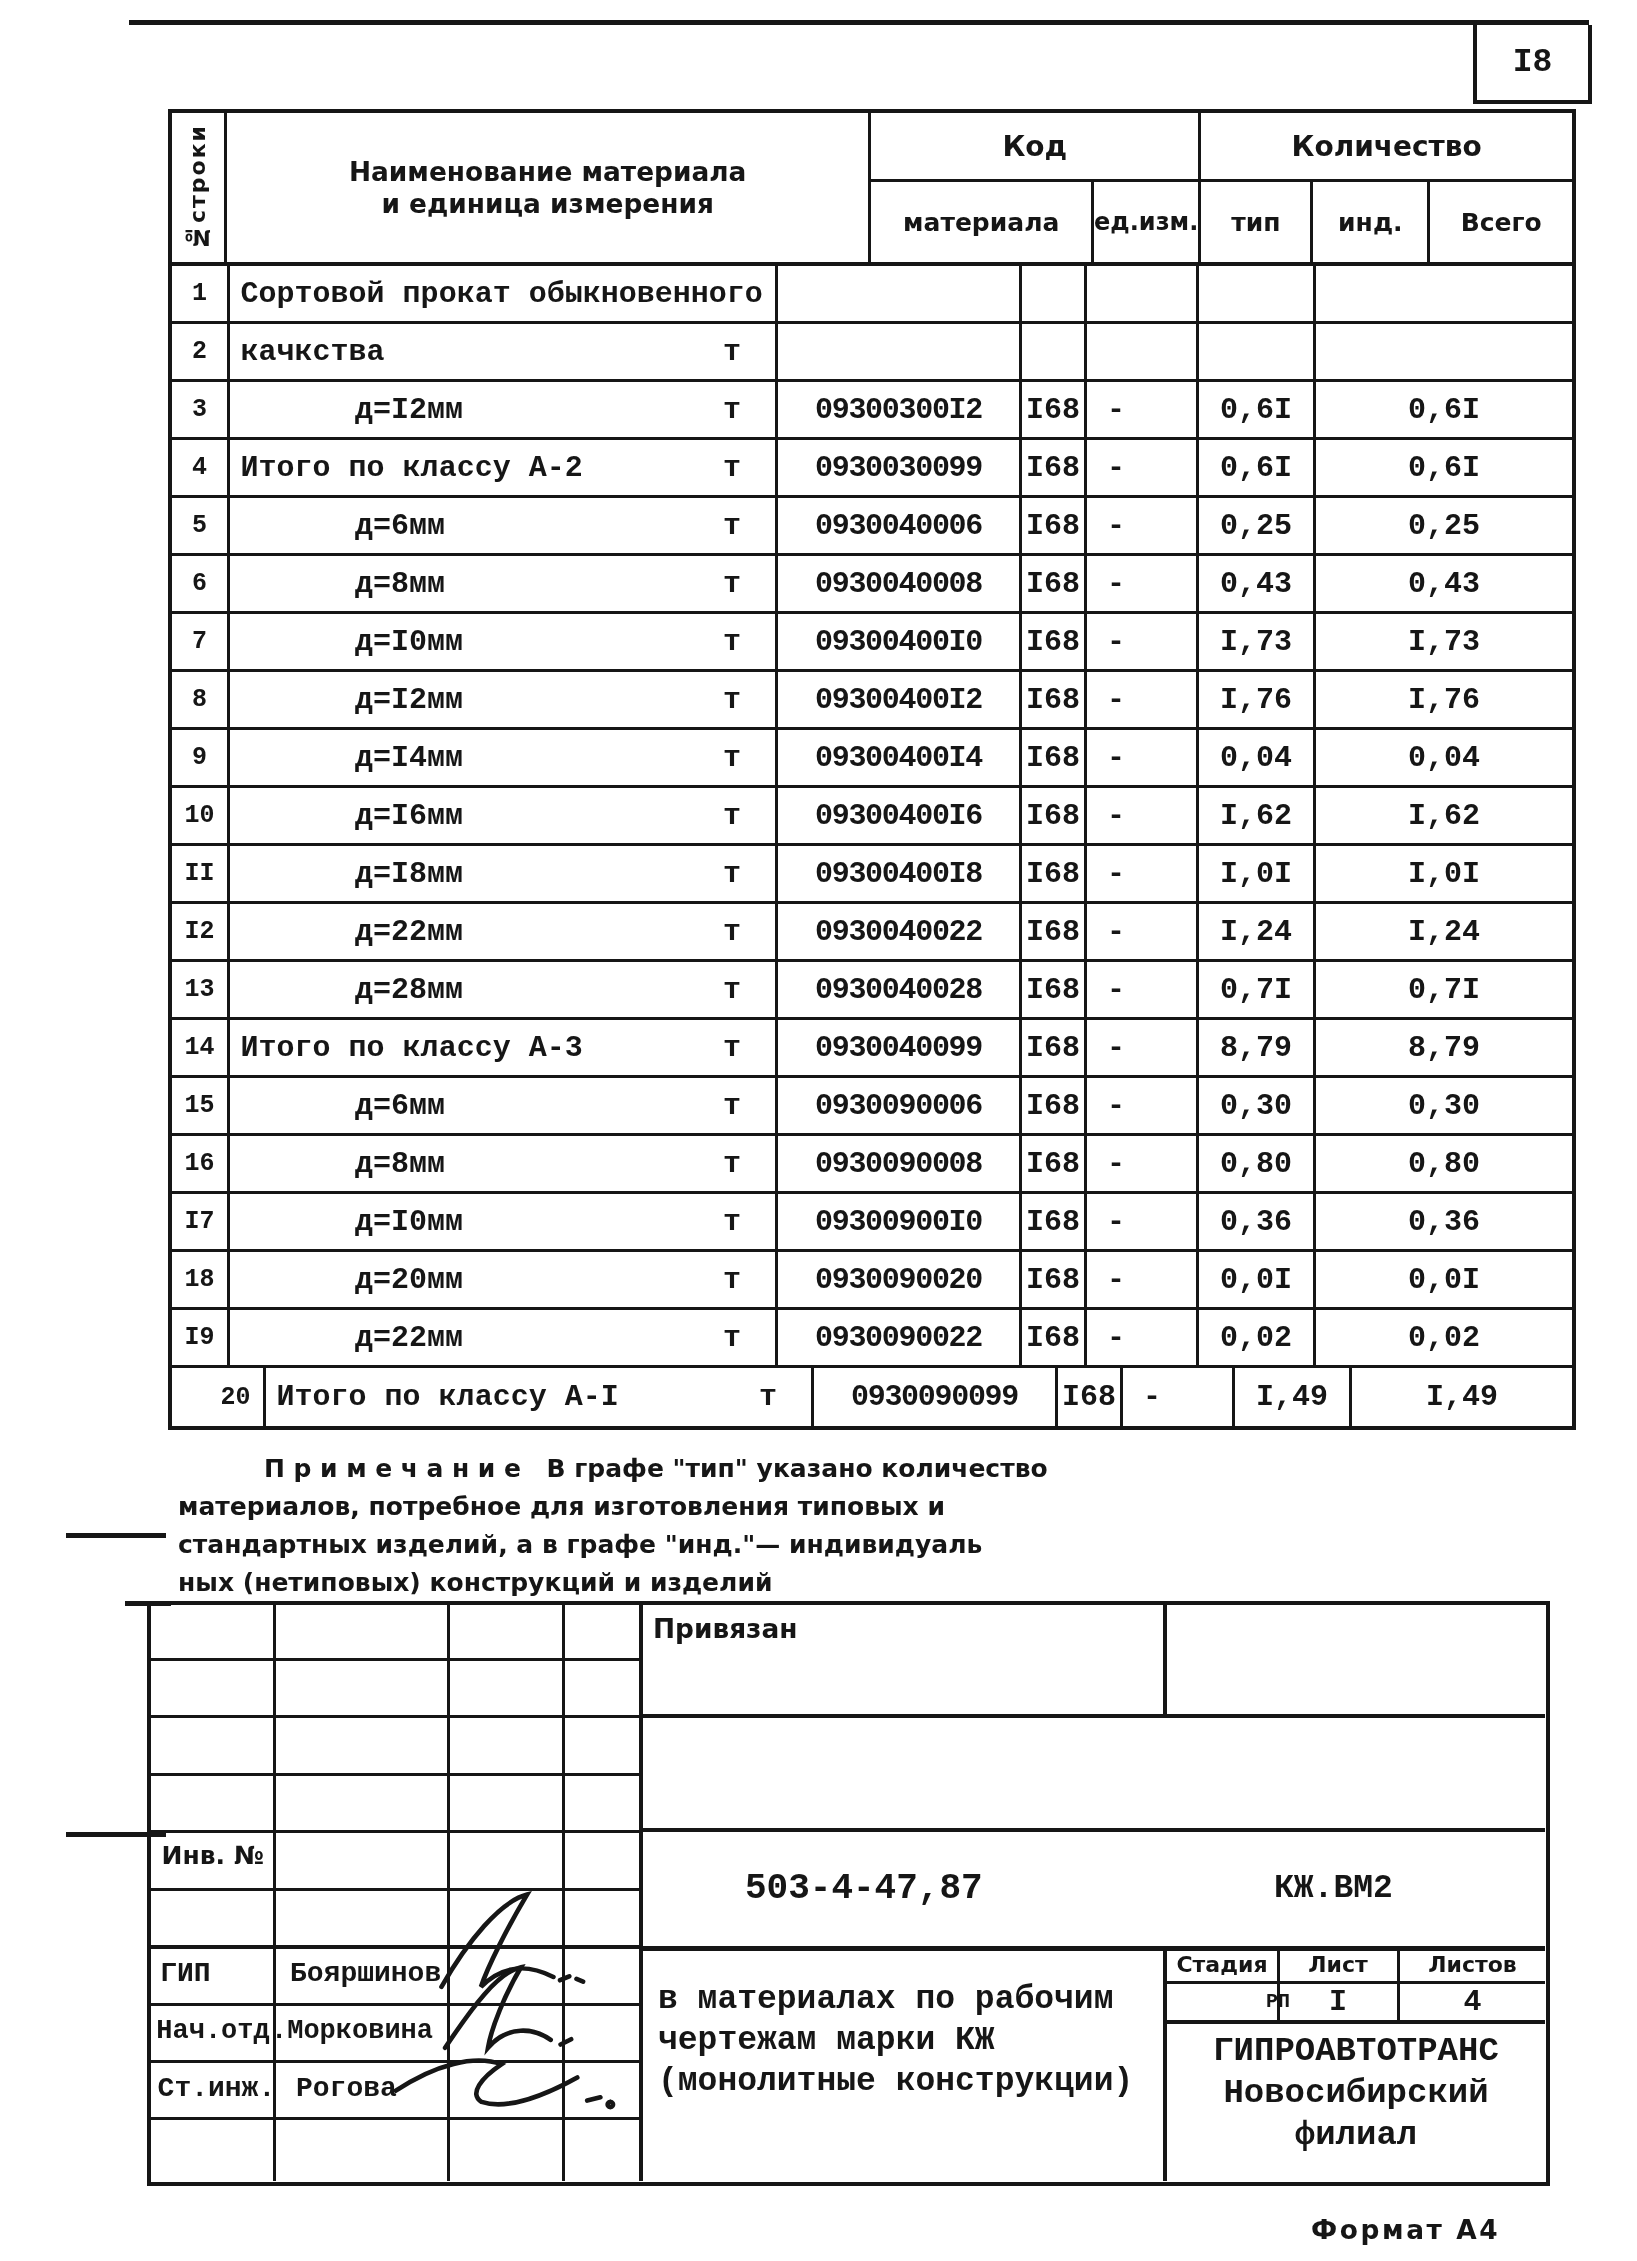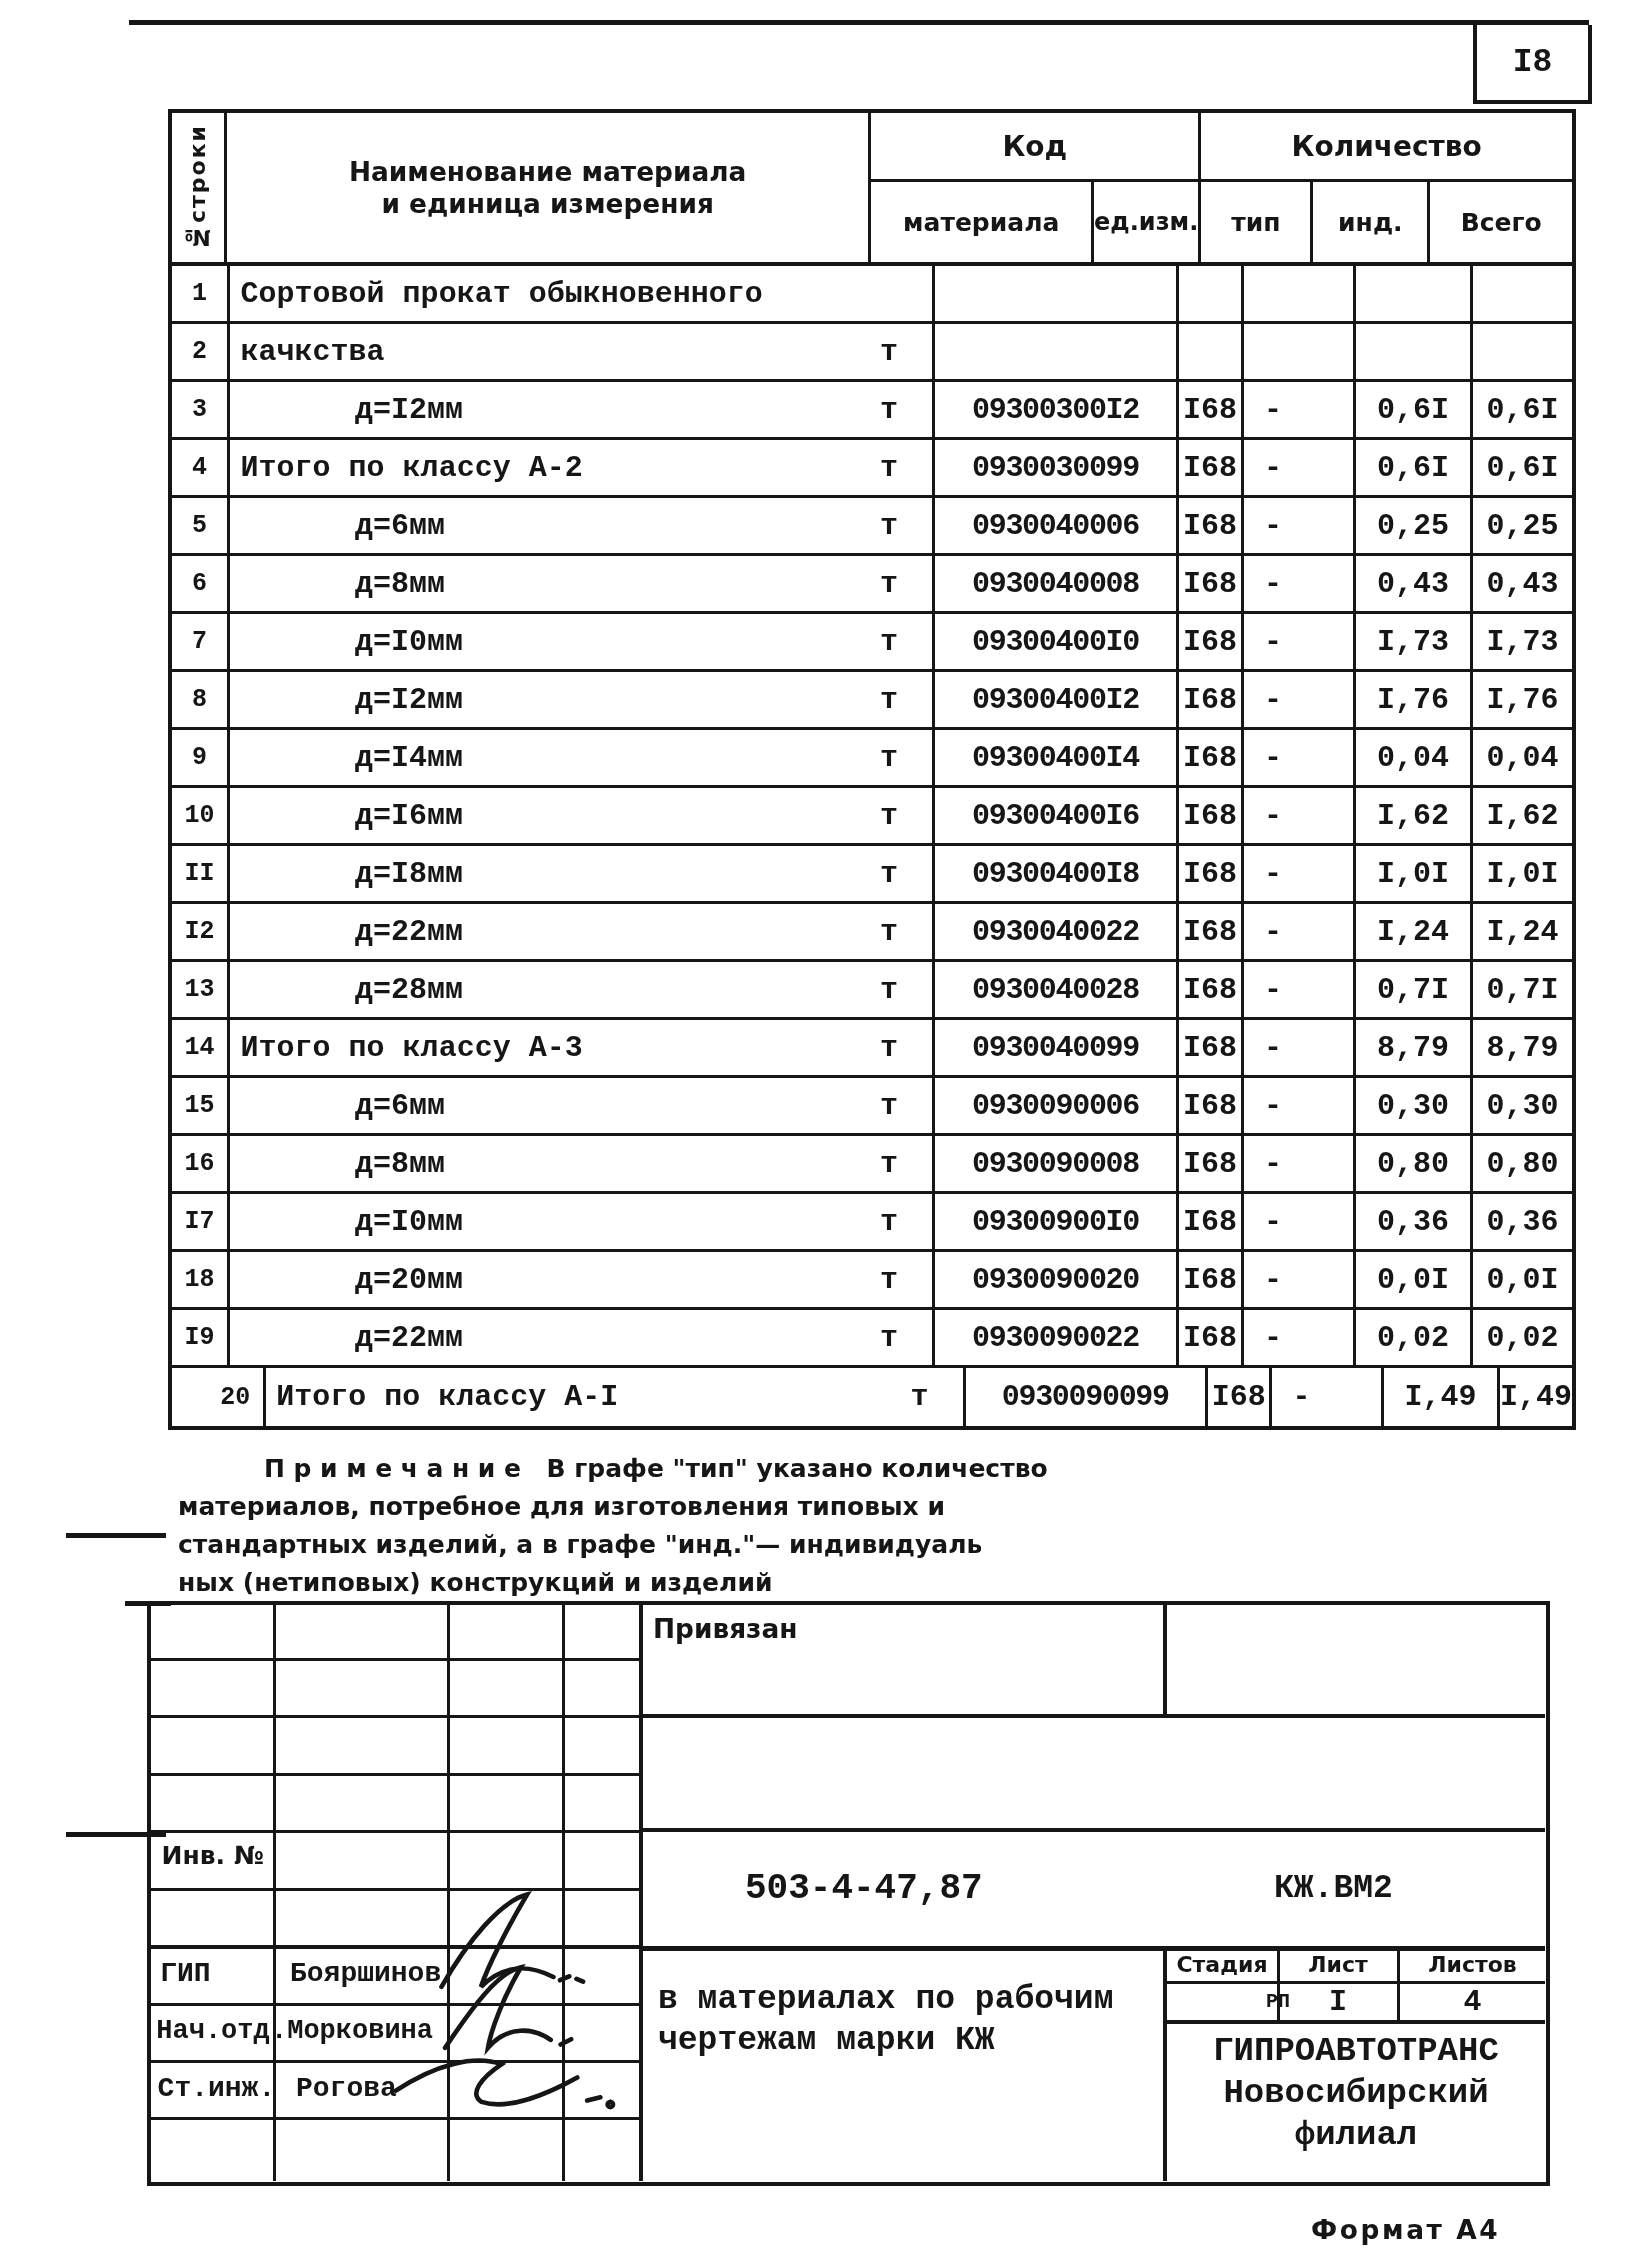--- a/index.html
+++ b/index.html
@@ -31,21 +31,21 @@
   .h-mat{width:244px;font-size:25px;}
   .h-ed{flex:1;font-size:24px;line-height:1.1;border-right:none;}
   .h-tip{width:112px;font-size:25px;}
   .h-ind{width:117px;font-size:25px;}
   .h-vsego{flex:1;font-size:25px;border-right:none;}
 
   .trow{display:flex;height:58px;border-bottom:3.3px solid #161616;box-sizing:border-box;}
   .trow:last-of-type{border-bottom:none;padding-left:36px;}
   .cell{box-sizing:border-box;font-size:30px;}
   .c-n{width:55px;border-right:3.3px solid #161616;display:flex;align-items:center;justify-content:center;font-size:25px;font-family:"Liberation Mono","DejaVu Sans Mono",monospace;font-weight:700;}
-  .c-name{width:705px;border-right:3.3px solid #161616;position:relative;display:flex;align-items:center;padding-left:10.6px;}
+  .c-name{width:548px;border-right:3.3px solid #161616;position:relative;display:flex;align-items:center;padding-left:10.6px;}
   .c-name.indent{padding-left:125px;}
   .c-name .nm{white-space:nowrap;}
   .c-name .unit{position:absolute;right:34px;top:50%;transform:translateY(-50%);}
   .c-code{width:244px;border-right:3.3px solid #161616;display:flex;align-items:center;justify-content:center;letter-spacing:-1.3px;}
   .c-ed{width:65px;border-right:3.3px solid #161616;display:flex;align-items:center;justify-content:center;}
   .c-tip{width:112px;border-right:3.3px solid #161616;display:flex;align-items:center;padding-left:20px;}
   .c-ind{width:117px;border-right:3.3px solid #161616;display:flex;align-items:center;justify-content:center;}
   .c-total{flex:1;display:flex;align-items:center;justify-content:center;}
 
   
@@ -432,20 +432,21 @@
     <div class="tb-text mono" style="left:594px;top:263px;font-size:36px;">503-4-47,87</div>
     <div class="tb-text mono" style="left:1123px;top:265px;font-size:33px;">КЖ.ВМ2</div>
 
     <div class="tb-text mono" style="left:507px;top:374px;font-size:33px;line-height:41px;">
 
 
         <div>в материалах по рабочим</div>
 
         <div>чертежам марки КЖ</div>
 
+        <div>(монолитные конструкции)</div>
 
     </div>
 
     <div class="tb-text hand center" style="left:1016px;top:343px;width:110px;height:33px;font-size:22px;">Стадия</div>
     <div class="tb-text hand center" style="left:1129px;top:343px;width:116px;height:33px;font-size:22px;">Лист</div>
     <div class="tb-text hand center" style="left:1249px;top:343px;width:145px;height:33px;font-size:22px;">Листов</div>
     <div class="tb-text mono center" style="left:1016px;top:380px;width:132px;height:33px;font-size:20px;margin-left:45px;">РП</div>
     <div class="tb-text mono center" style="left:1129px;top:380px;width:116px;height:33px;font-size:30px;">I</div>
     <div class="tb-text mono center" style="left:1249px;top:380px;width:145px;height:33px;font-size:30px;">4</div>
 

